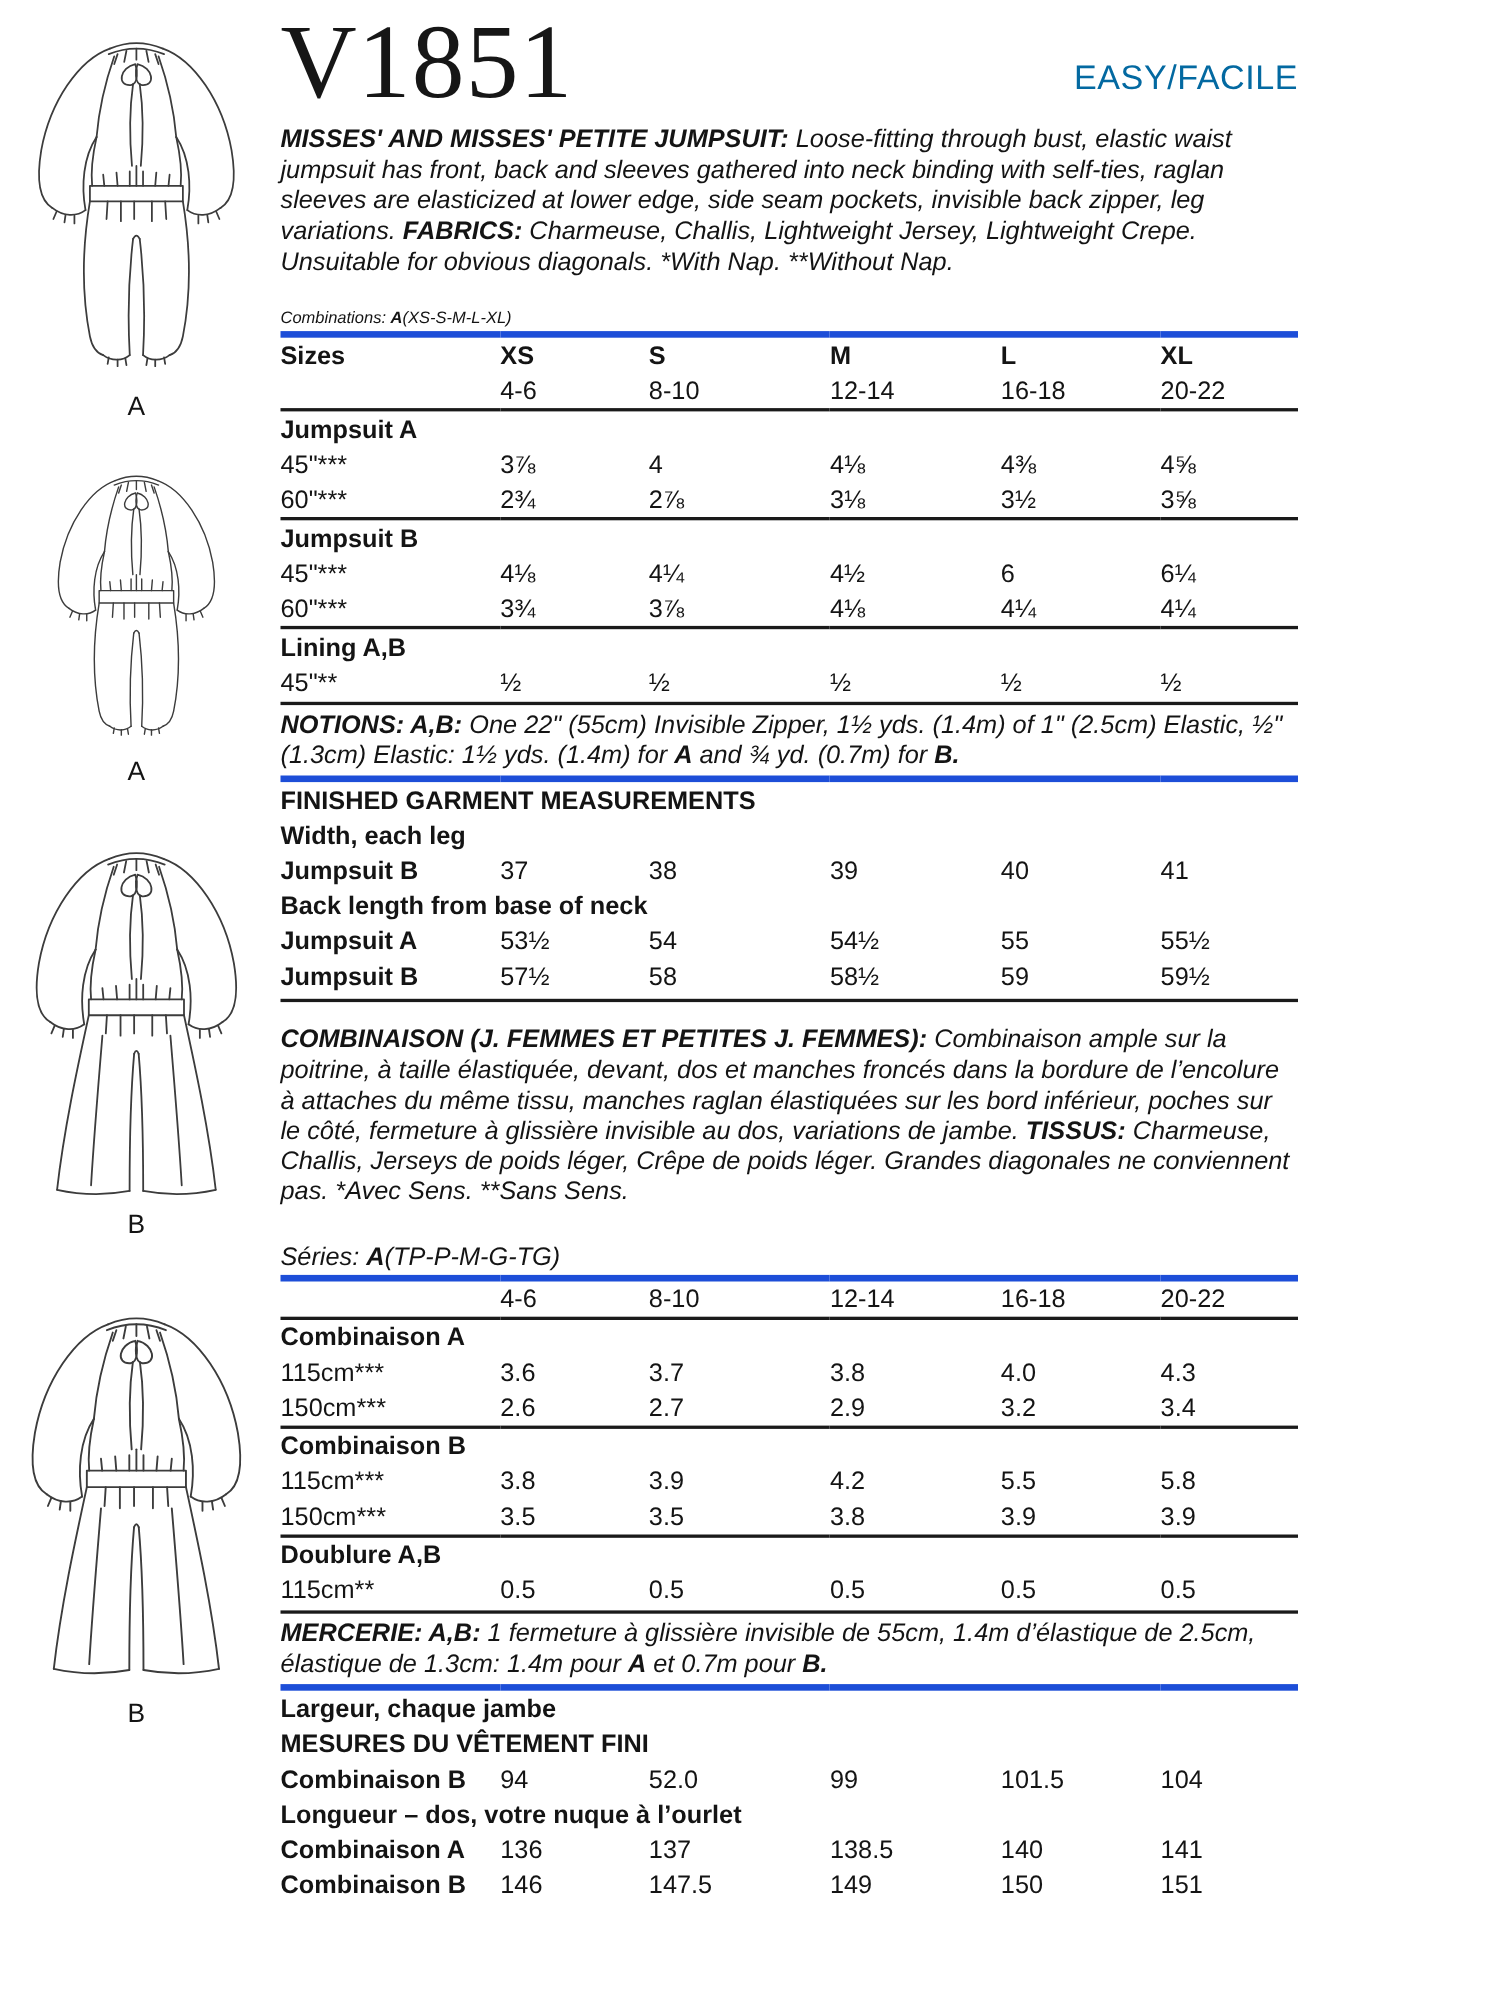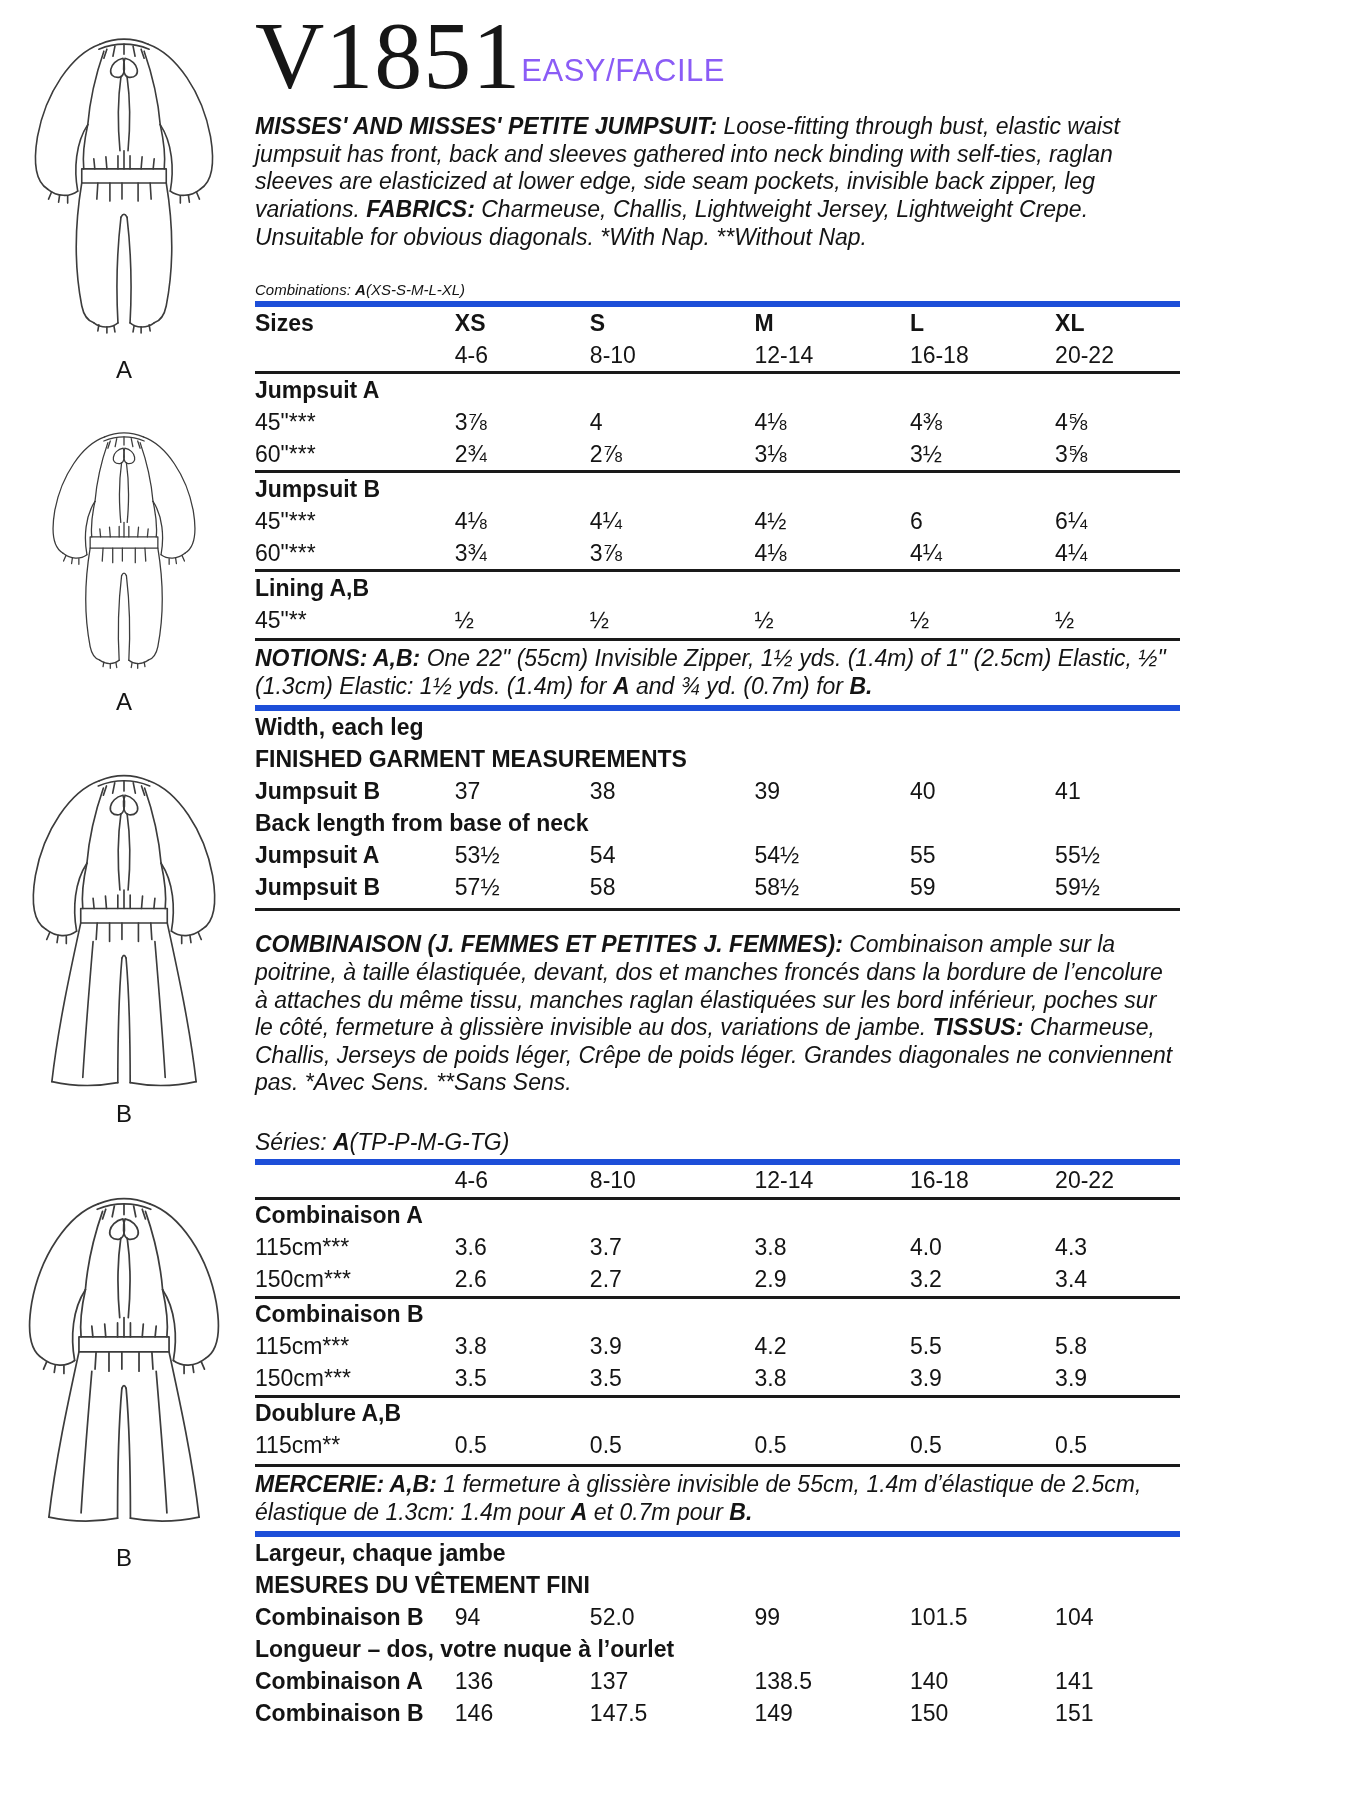--- a/index.html
+++ b/index.html
@@ -12,26 +12,26 @@
 
   
   .figures { position:absolute; left:0; top:0; width:252px; height:100%; }
   .figure { position:absolute; left:4px; width:240px; text-align:center; }
   .fig-svg { display:block; margin:0 auto; }
   .fig-label { font-size:24px; color:#141414; margin-top:6px; }
 
   
   .content { position:absolute; left:255px; top:0; width:925px; }
 
-  .title-row { display:flex; justify-content:flex-start; align-items:flex-end; margin-top:10px; }
+  .title-row { display:flex; justify-content:space-between; align-items:flex-end; margin-top:10px; }
   h1.pattern-number {
     font-family:"Liberation Serif", serif; font-weight:500;
     font-size:96px; line-height:0.95; margin:0; letter-spacing:1px; color:#161616;
   }
-  .difficulty { font-size:31px; letter-spacing:0.5px; padding-bottom:12px; color:#8b5cf6; }
+  .difficulty { font-size:31px; letter-spacing:0.5px; padding-bottom:12px; color:#0369a1; }
 
   .desc { font-size:23px; line-height:1.2; margin-top:12px; }
   .combo-line { font-size:15px; margin-top:30px; margin-bottom:3px; }
 
   table { width:100%; border-collapse:collapse; font-size:23px; table-layout:fixed; }
   td { padding:2.5px 0; vertical-align:baseline; overflow:visible; white-space:nowrap; }
   .rule-top { border-top:6px solid #1d4ed8; }
   tr.rule > td { border-top:3px solid #1a1a1a; }
   col.c-label { width:21.6%; }
   col.c1 { width:14.6%; } col.c2 { width:17.8%; } col.c3 { width:16.8%; }
@@ -243,24 +243,24 @@
       <colgroup>
           <col class="c-label">
           <col class="c1">
           <col class="c2">
           <col class="c3">
           <col class="c4">
           <col class="c5">
         </colgroup>
       <tbody>
           <tr>
+            <td colspan="6" class="b">FINISHED GARMENT MEASUREMENTS</td>
+          </tr>
+      <tr>
             <td colspan="6" class="b">Width, each leg</td>
-          </tr>
-      <tr>
-            <td colspan="6" class="b">FINISHED GARMENT MEASUREMENTS</td>
           </tr>
       <tr>
         <td class="b">Jumpsuit B</td>
         <td>37</td>
         <td>38</td>
         <td>39</td>
         <td>40</td>
         <td>41</td>
       </tr>
       <tr>

